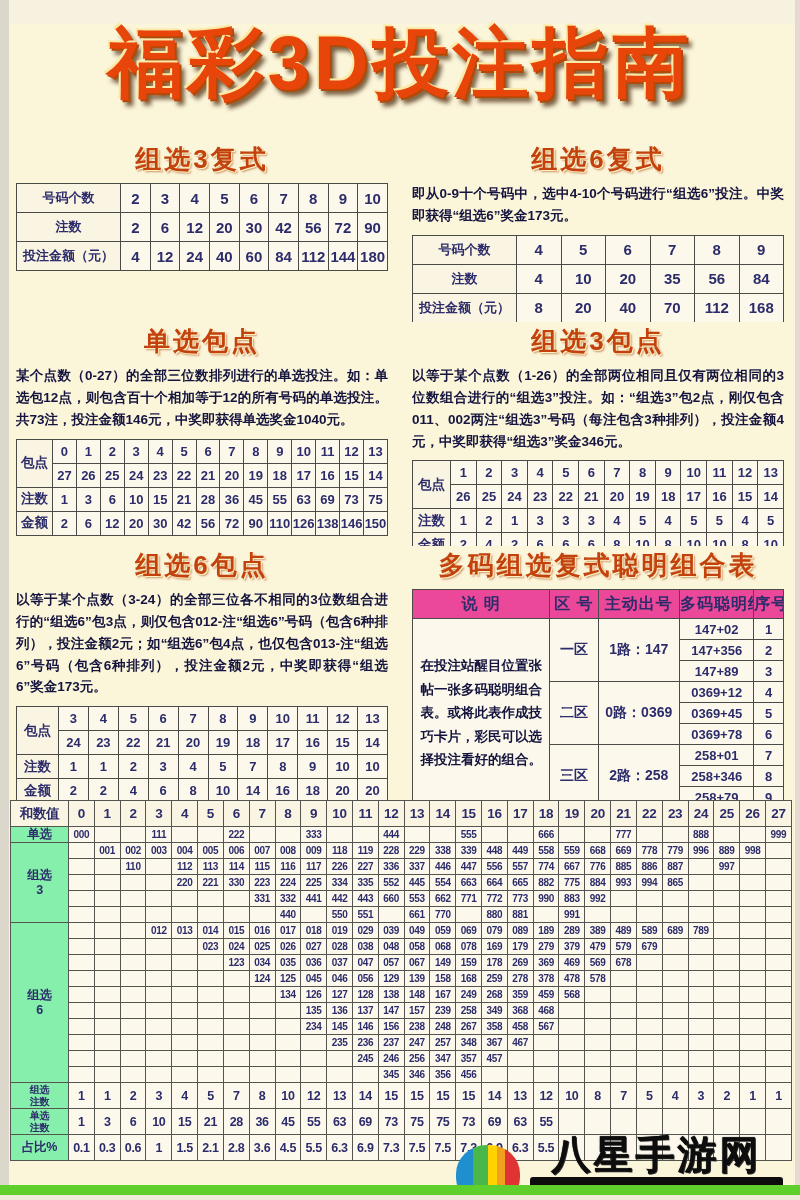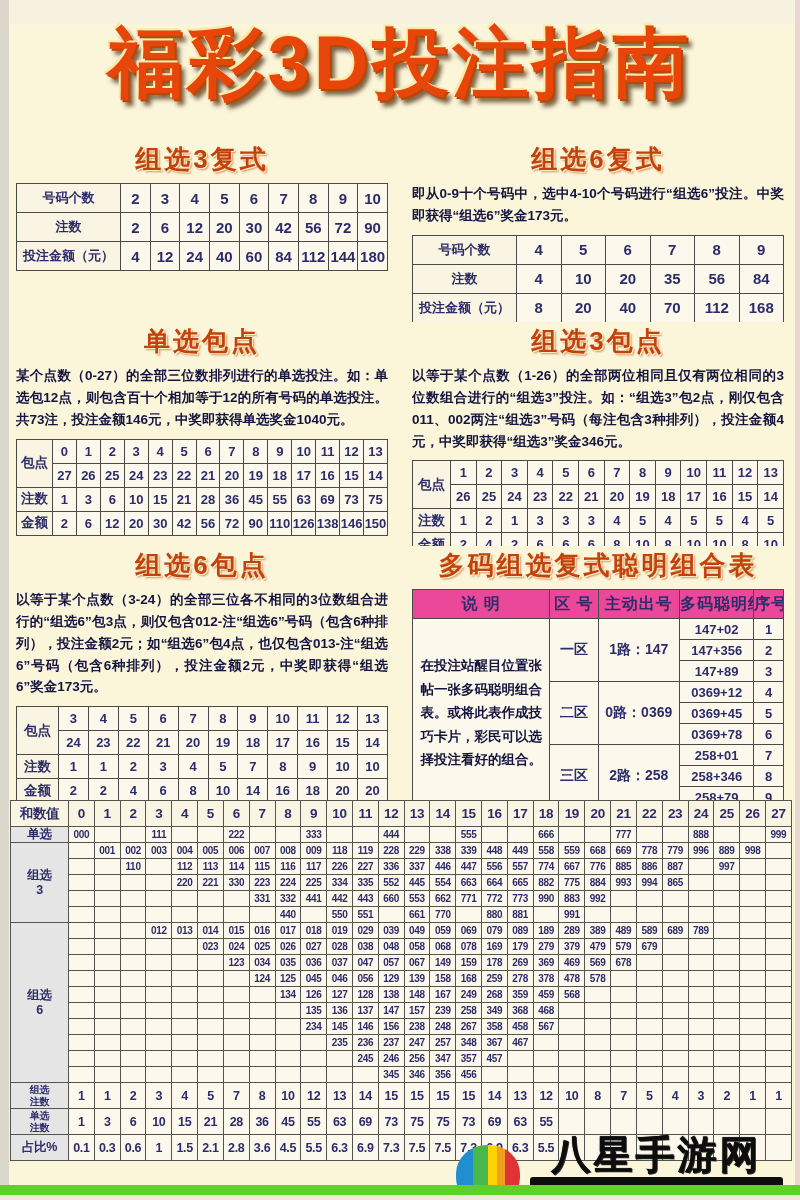--- a/index.html
+++ b/index.html
@@ -35,21 +35,21 @@
   .smart-table tr.s-hdr td{height:28px;font-size:16px;background:#ec4899;letter-spacing:1px;margin-top:20px;}
   .smart-table td.desc-cell{font-size:13.5px;text-align:center;padding:4px 6px;line-height:1.75;
      white-space:normal;color:#14143f;}
   .smart-table td.zone{font-size:14px;text-align:center;}
 
   .part-title{text-align:center;font-size:27px;font-weight:900;color:#e8450a;letter-spacing:3px;
     margin:0 0 5px 0;text-shadow:1px 1px 0 #fff3c4,2px 2px 2px rgba(170,70,10,.55);}
   .partition-area{position:absolute;left:10px;top:800px;width:782px;}
   .part-table td{height:15px;font-size:10px;border:1px solid #55554f;letter-spacing:-0.3px;}
   .part-table tr.hdr td{height:25px;font-size:13.5px;background:#faf5e2;}
-  .part-table td.lbl{font-size:12.5px;background:#e5e5e5;white-space:pre-line;line-height:1.15;}
+  .part-table td.lbl{font-size:12.5px;background:#86efac;white-space:pre-line;line-height:1.15;}
   .part-table td.lbl.small{font-size:10px;}
   .part-table tr.tall td{height:25px;font-size:12.5px;}
 
   .watermark{position:absolute;left:448px;top:1136px;width:348px;height:78px;display:flex;align-items:center;}
   .wm-logo{position:relative;width:64px;height:60px;margin:0 10px 0 8px;border-radius:48% 48% 46% 46%;
     background:linear-gradient(90deg,#1f8fd0 0 26%,#49b749 26% 50%,#ffd200 50% 64%,#f0a01e 64% 76%,#e03434 76% 100%);}
   .wm-logo:after{content:"";position:absolute;left:20px;bottom:-2px;width:0;height:0;
     border-left:13px solid transparent;border-right:13px solid transparent;border-bottom:22px solid #fbf5da;}
   .wm-sq{position:absolute;background:#111;width:6px;height:6px;}
   .wm-text{display:flex;flex-direction:column;align-items:center;}

